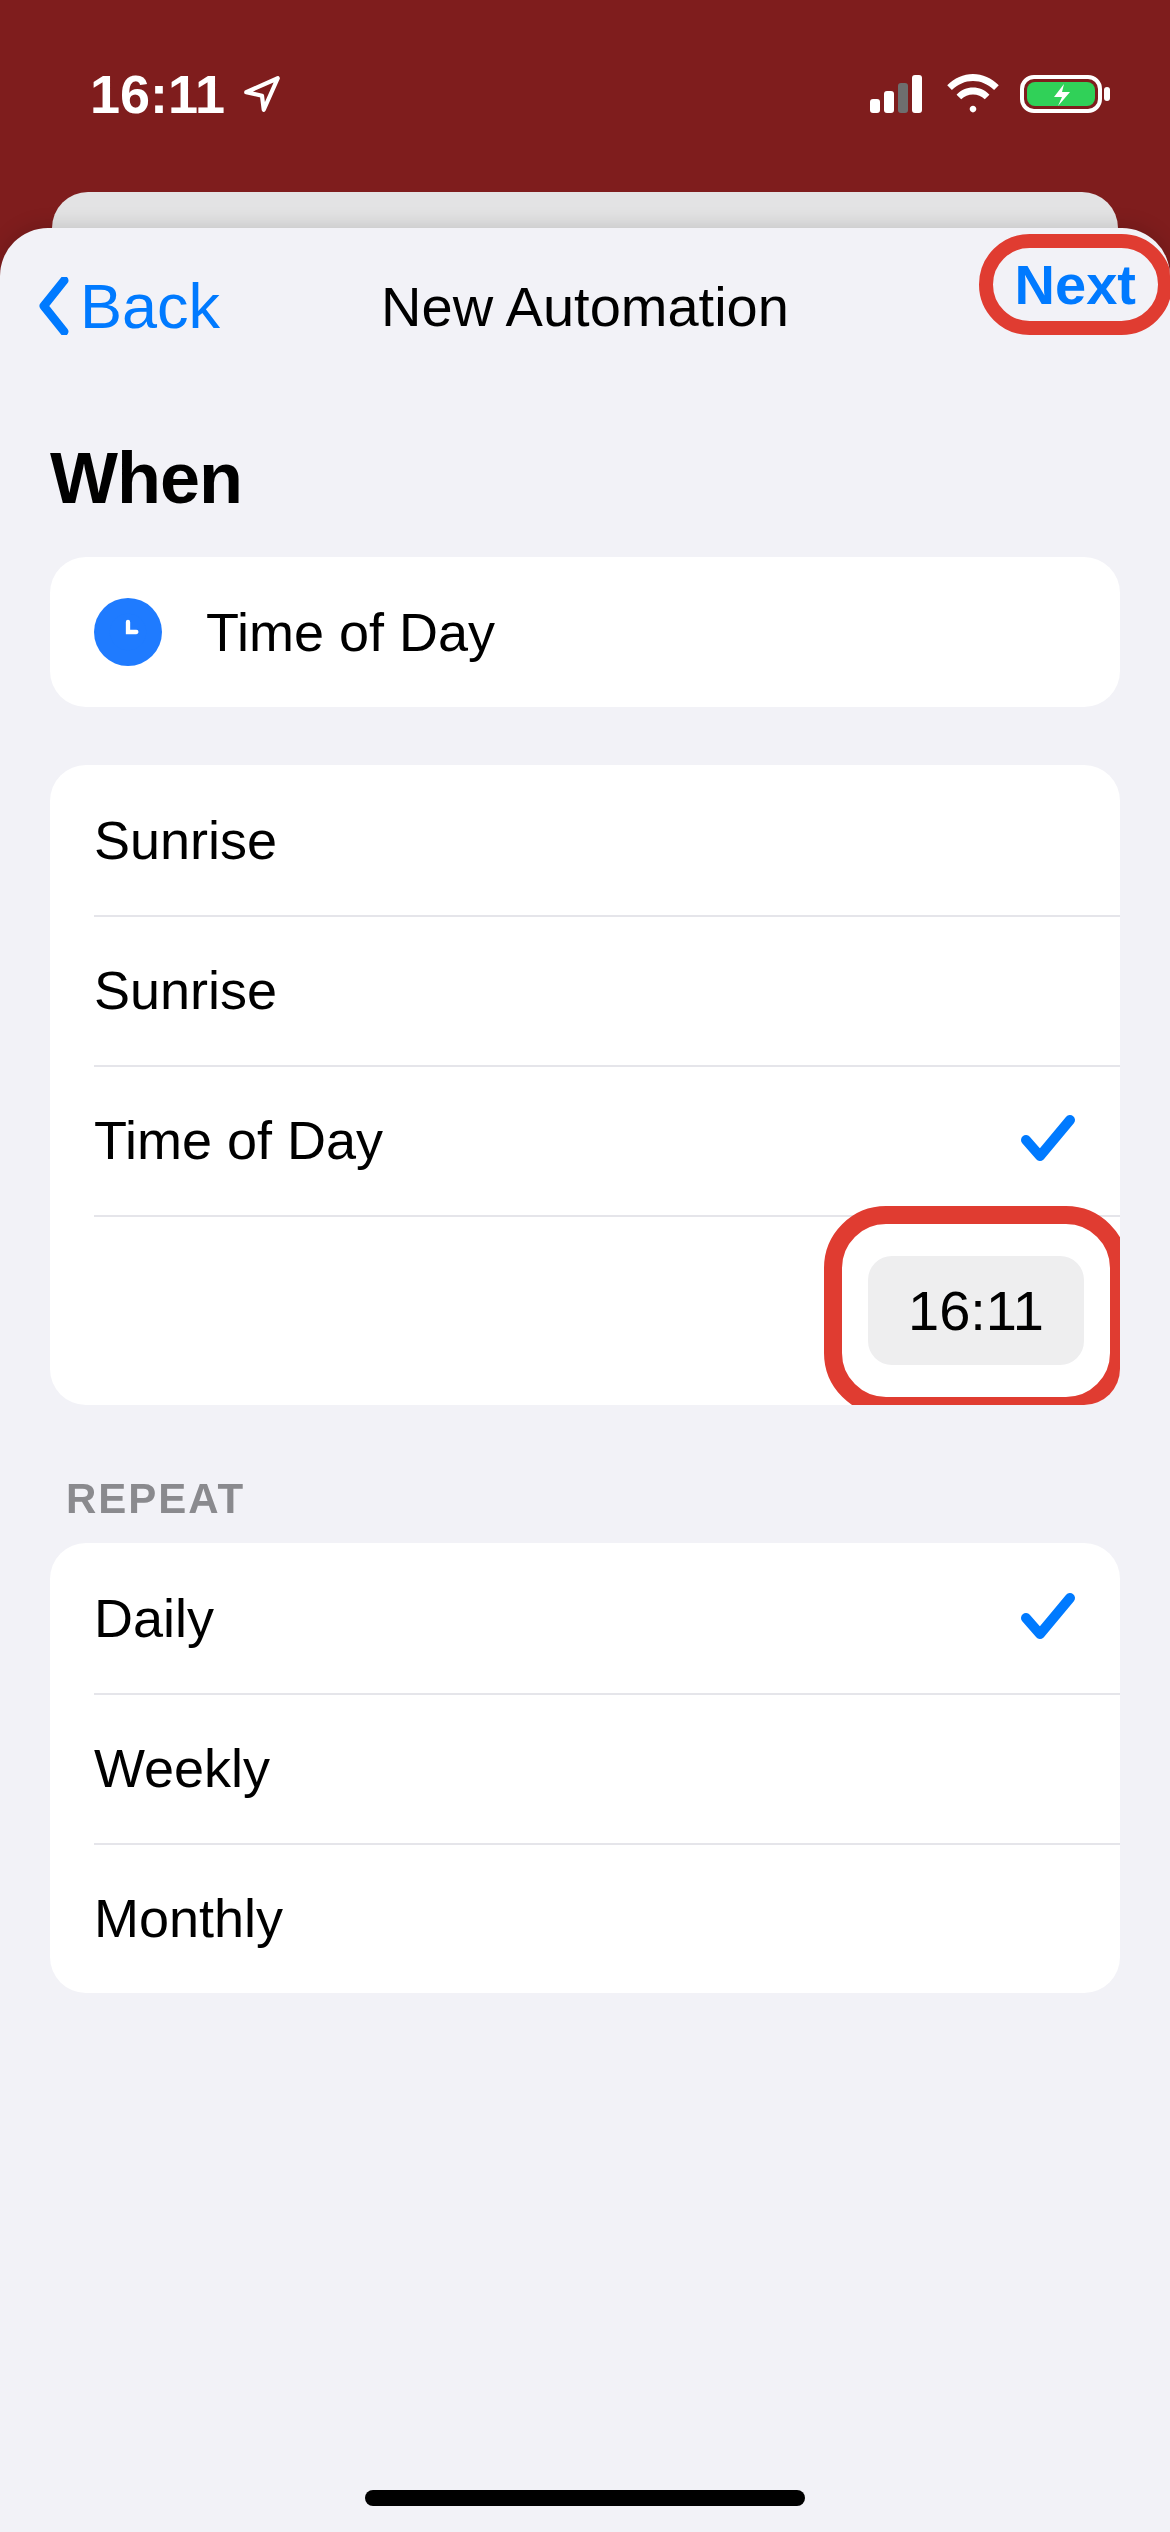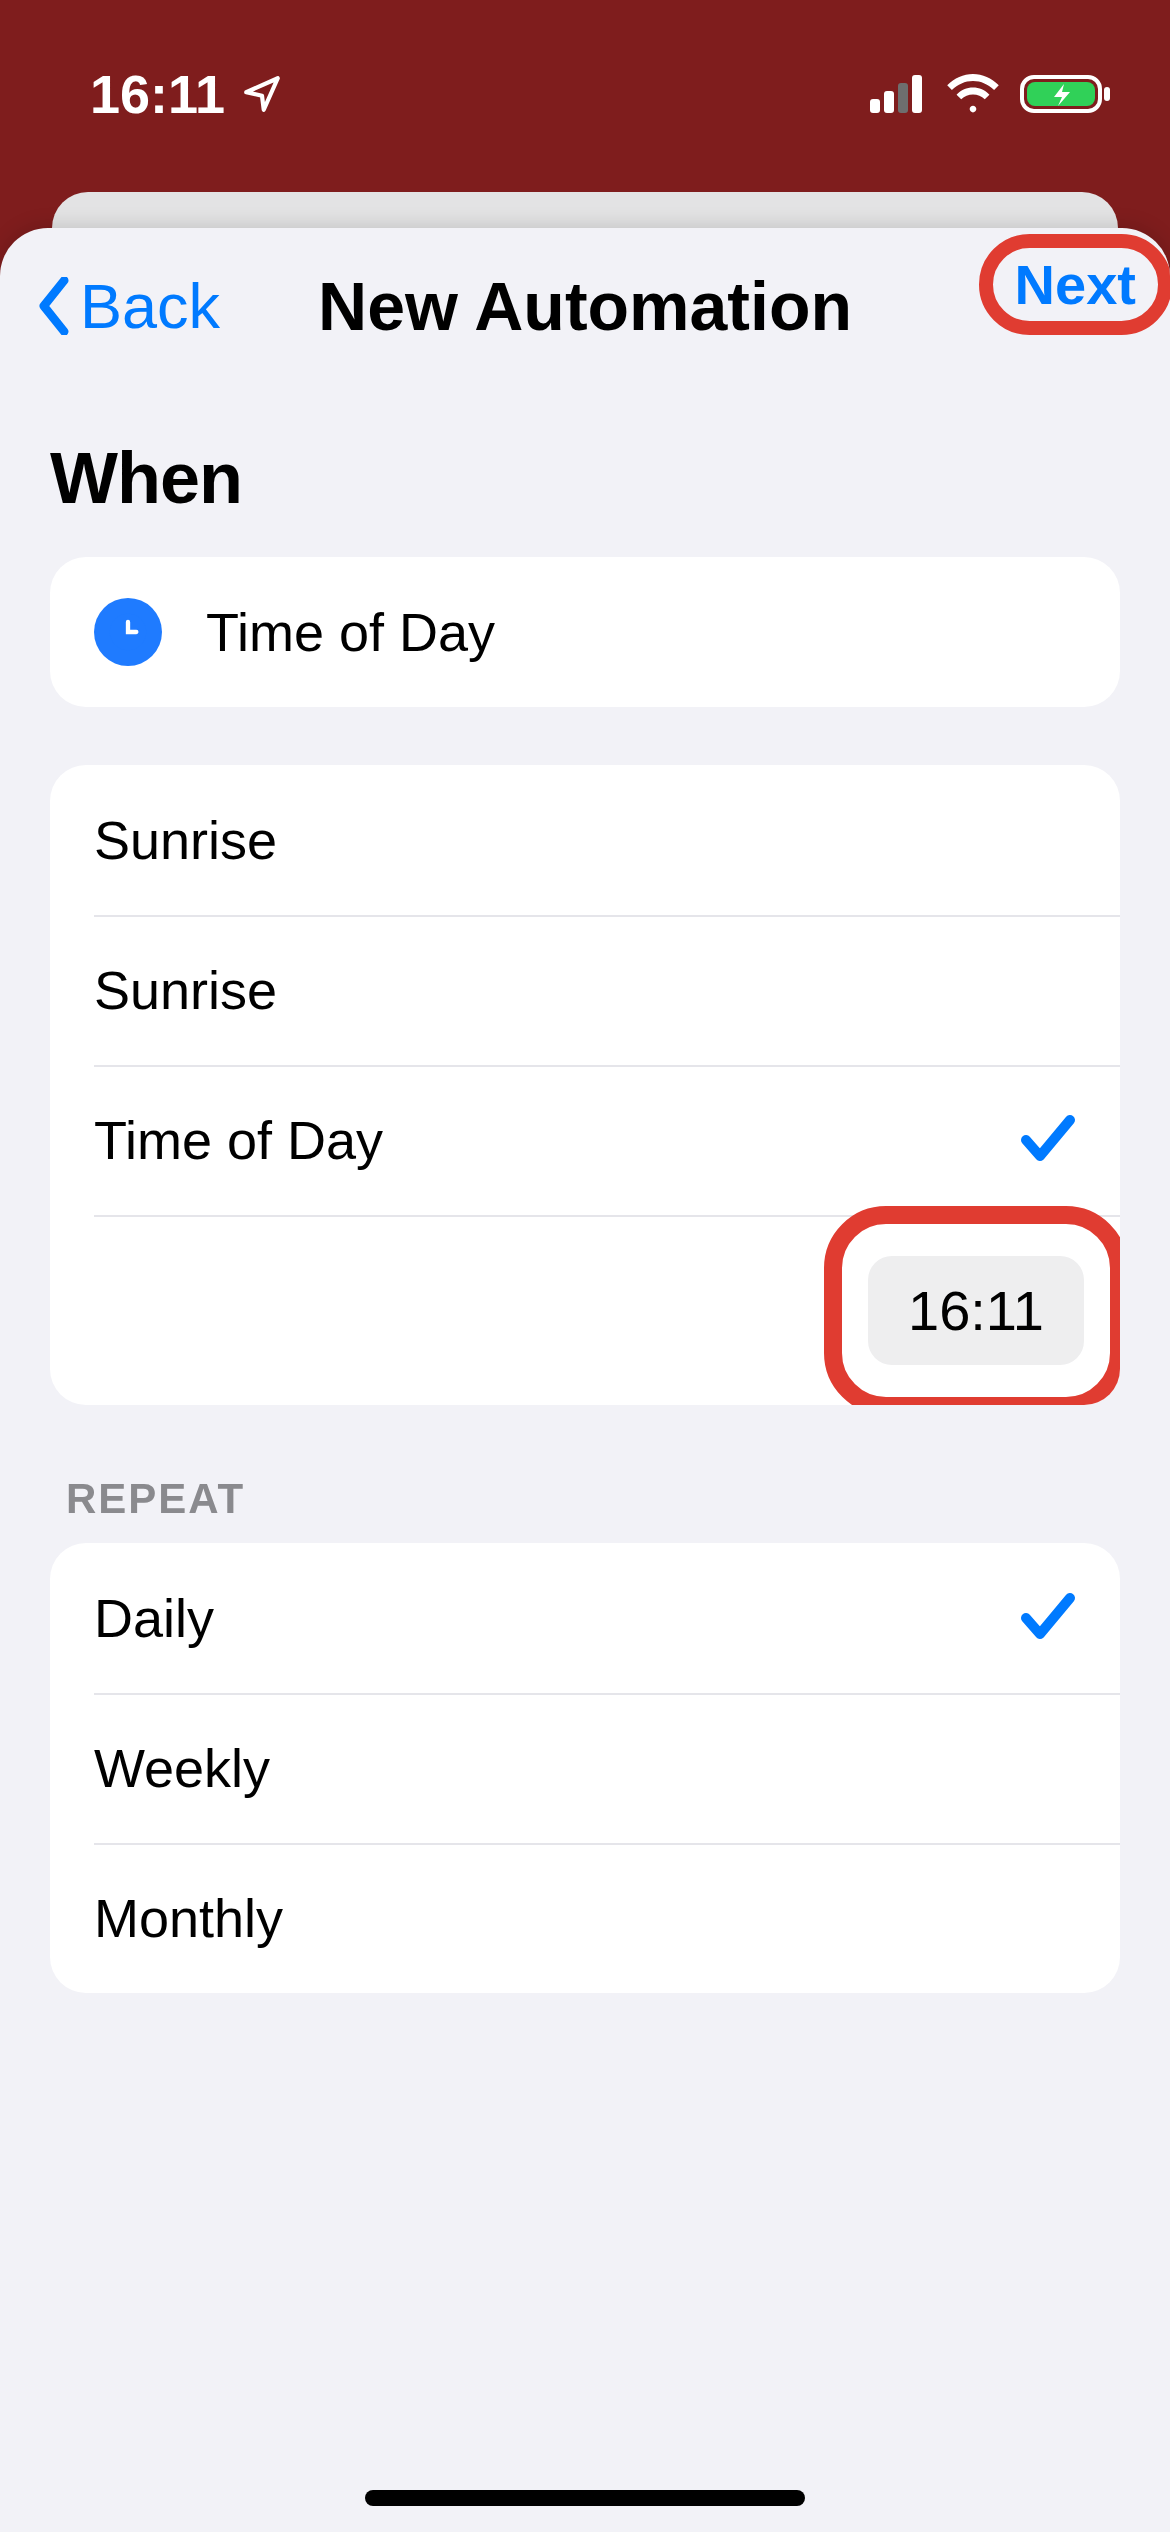--- a/index.html
+++ b/index.html
@@ -17,21 +17,21 @@
   .card-peek { position: absolute; left: 52px; right: 52px; top: 192px; height: 80px; background: #e3e3e4; border-radius: 36px 36px 0 0; }
 
   
   .sheet { position: absolute; left: 0; right: 0; top: 228px; bottom: 0; background: #f2f2f7; border-radius: 48px 48px 0 0; overflow: hidden; box-shadow: 0 -2px 20px rgba(0,0,0,0.15); }
 
   
   .navbar { position: relative; height: 156px; display: flex; align-items: center; justify-content: center; }
   .nav-back { position: absolute; left: 20px; top: 0; bottom: 0; display: flex; align-items: center; gap: 8px; color: #007aff; padding: 0 16px; }
   .nav-back .chevron { display: inline-flex; }
   .nav-back-label { font-size: 63px; }
-  .nav-title { font-size: 68px; font-weight: 700; color: #000; }
+  .nav-title { font-size: 56px; font-weight: 400; color: #000; }
   .nav-next-wrap { position: absolute; right: 4px; top: 12px; }
   .nav-next { display: inline-flex; align-items: center; justify-content: center; color: #007aff; font-size: 56px; font-weight: 600; padding: 12px 30px; border-radius: 44px; }
   .highlight-box { position: absolute; inset: -6px; border: 14px solid #e03c31; border-radius: 56px; pointer-events: none; }
 
   
   .section-h1 { font-size: 72px; font-weight: 800; color: #000; padding: 53px 50px 38px 50px; letter-spacing: -1px; }
   .section-label { font-size: 42px; font-weight: 700; color: #8a8a8e; letter-spacing: 2px; padding: 0 66px 20px; text-transform: uppercase; }
 
   .content { padding: 0 50px; text-align: right; }
 

